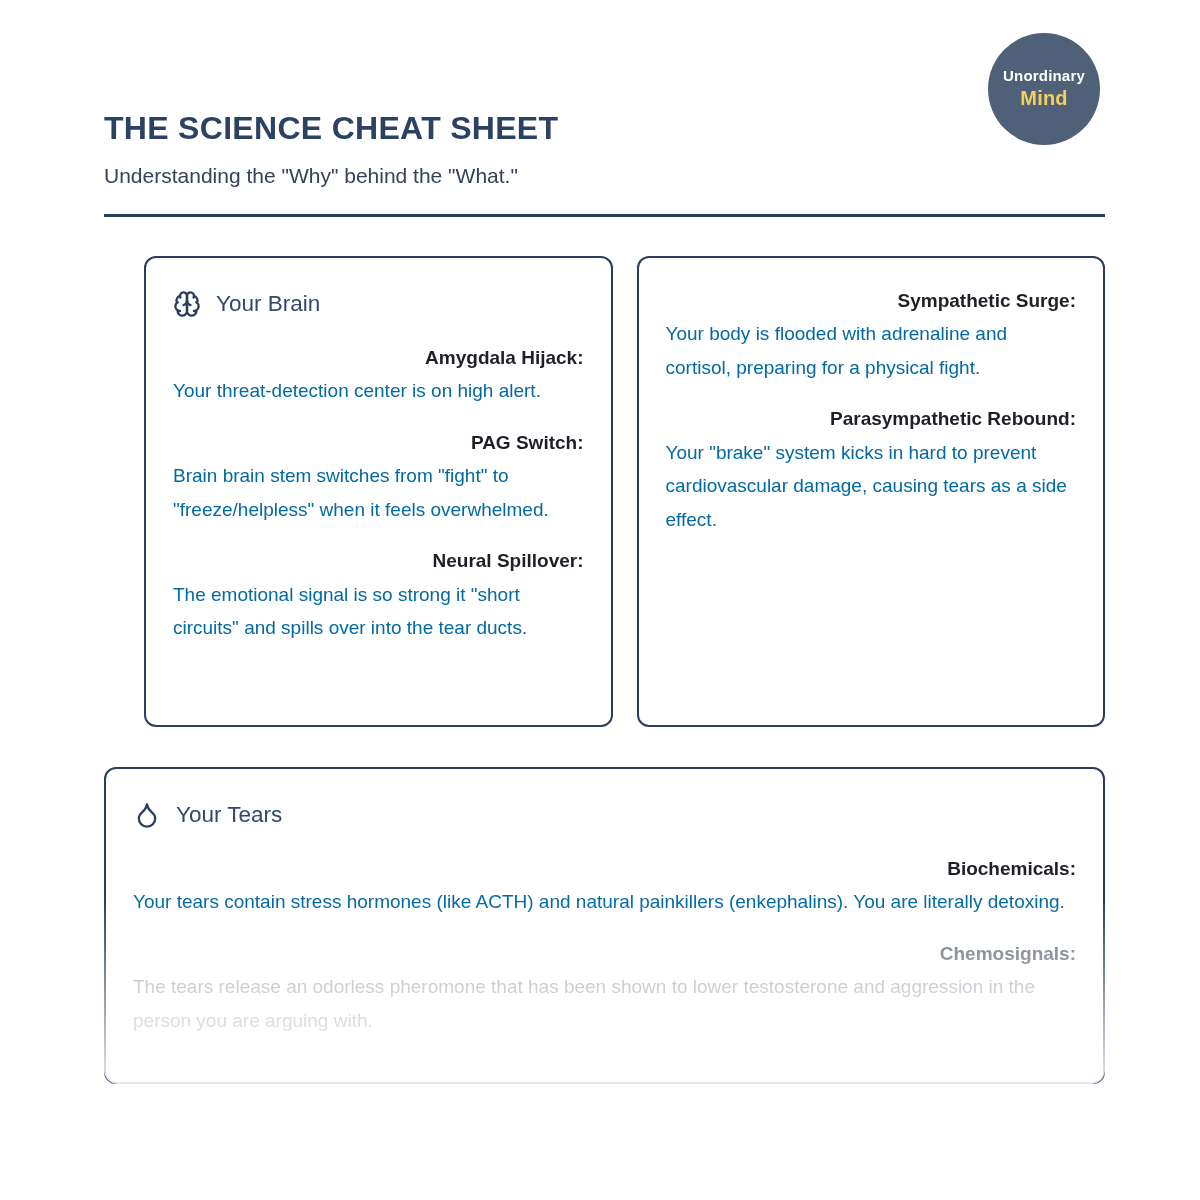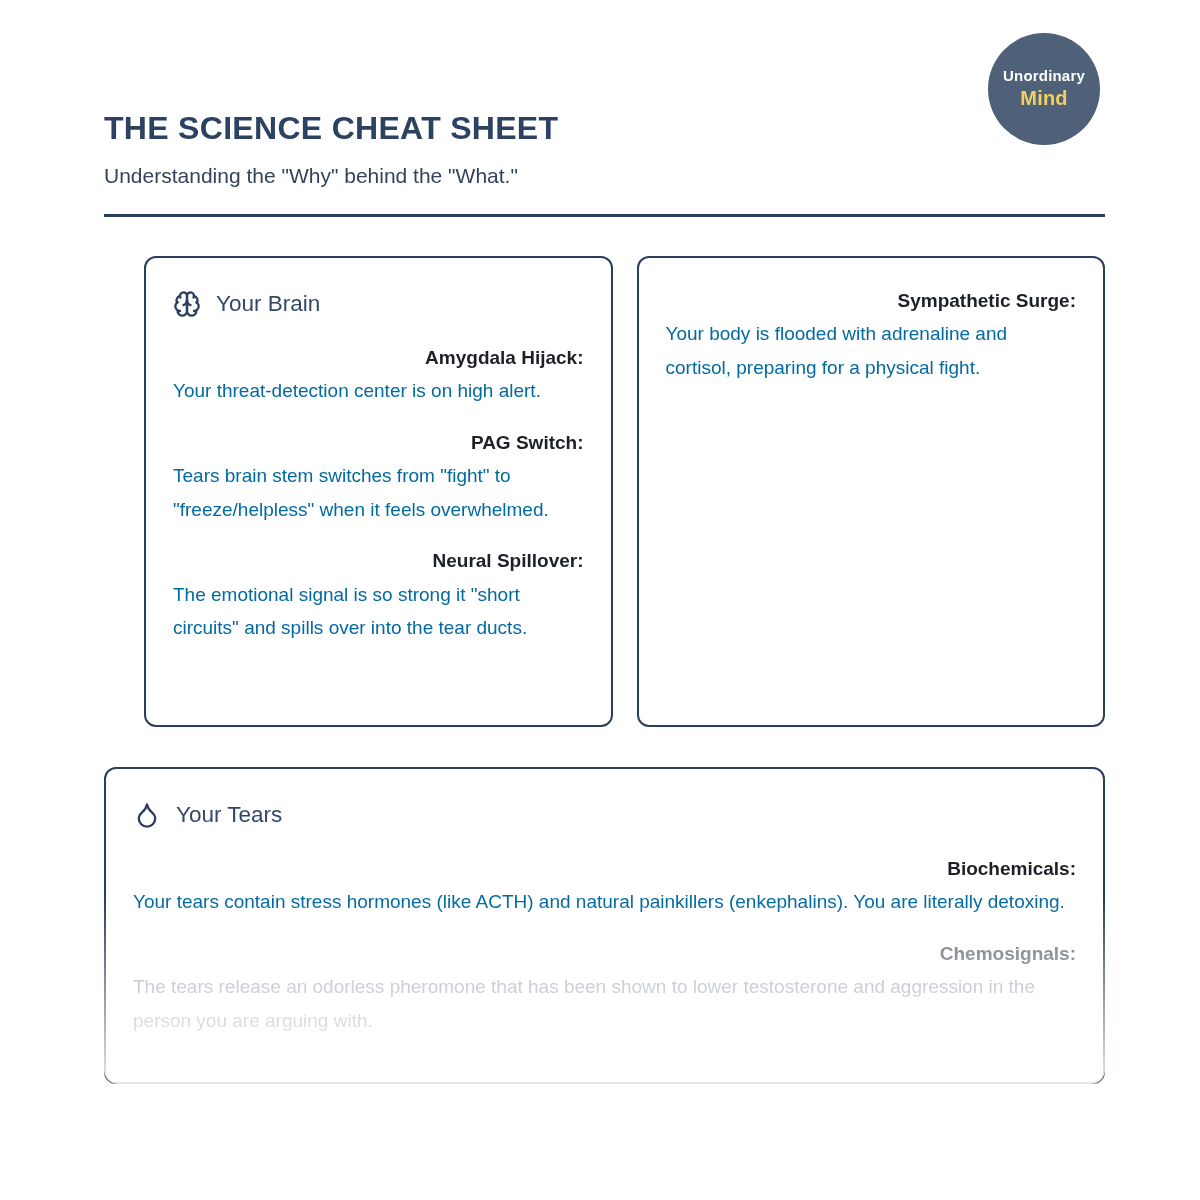--- a/index.html
+++ b/index.html
@@ -180,32 +180,36 @@
             </svg>
           </span>
           <h2 class="card-title">Your Brain</h2>
         </div>
         <div class="section">
           <p class="label">Amygdala Hijack:</p>
           <p class="body-text">Your threat-detection center is on high alert.</p>
         </div>
         <div class="section">
           <p class="label">PAG Switch:</p>
-          <p class="body-text">Tears brain stem switches from "fight" to "freeze/helpless" when it feels overwhelmed.</p>
+          <p class="body-text">Brain brain stem switches from "fight" to "freeze/helpless" when it feels overwhelmed.</p>
         </div>
         <div class="section">
           <p class="label">Neural Spillover:</p>
           <p class="body-text">The emotional signal is so strong it "short circuits" and spills over into the tear ducts.</p>
         </div>
       </section>
 
       <section class="card">
         <div class="section">
           <p class="label">Sympathetic Surge:</p>
           <p class="body-text">Your body is flooded with adrenaline and cortisol, preparing for a physical fight.</p>
+        </div>
+        <div class="section">
+          <p class="label">Parasympathetic Rebound:</p>
+          <p class="body-text">Your "brake" system kicks in hard to prevent cardiovascular damage, causing tears as a side effect.</p>
         </div>
       </section>
 
     </div>
 
     <section class="card card-wide">
       <div class="card-header">
         <span class="icon">
           <svg viewBox="0 0 24 24" fill="none" stroke="currentColor" stroke-width="2" stroke-linecap="round" stroke-linejoin="round">
             <path d="M12 22a7 7 0 0 0 7-7c0-2-1-3.9-3-5.5s-3.5-4-4-6.5c-.5 2.5-2 4.9-4 6.5C6 11.1 5 13 5 15a7 7 0 0 0 7 7z"></path>

